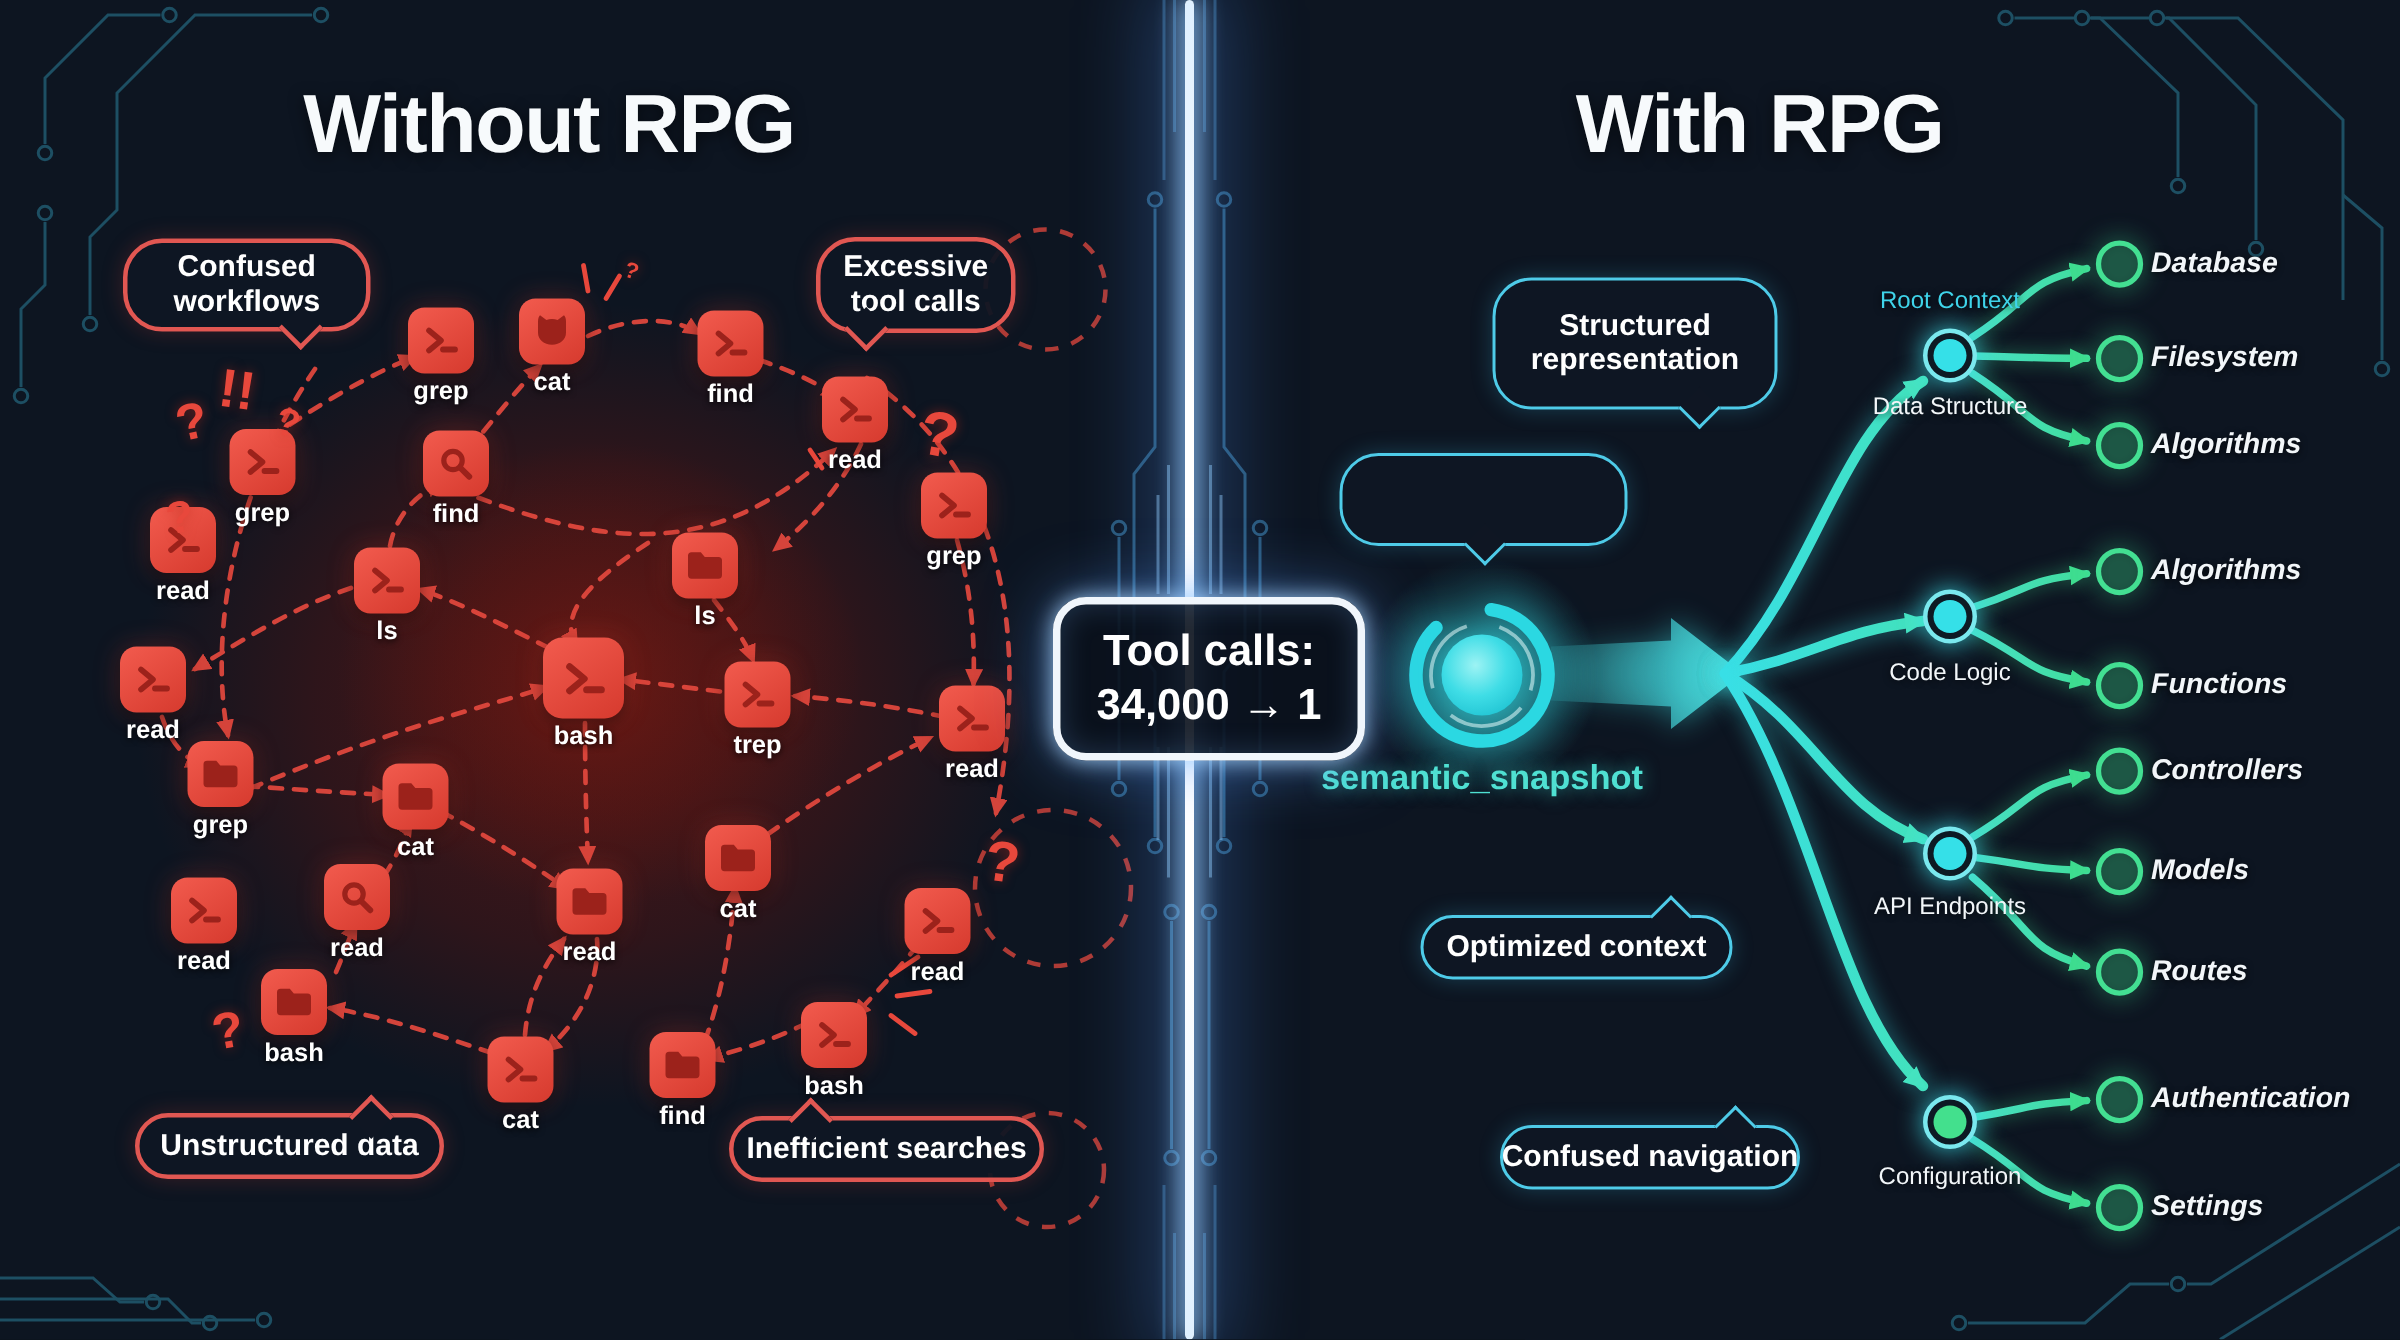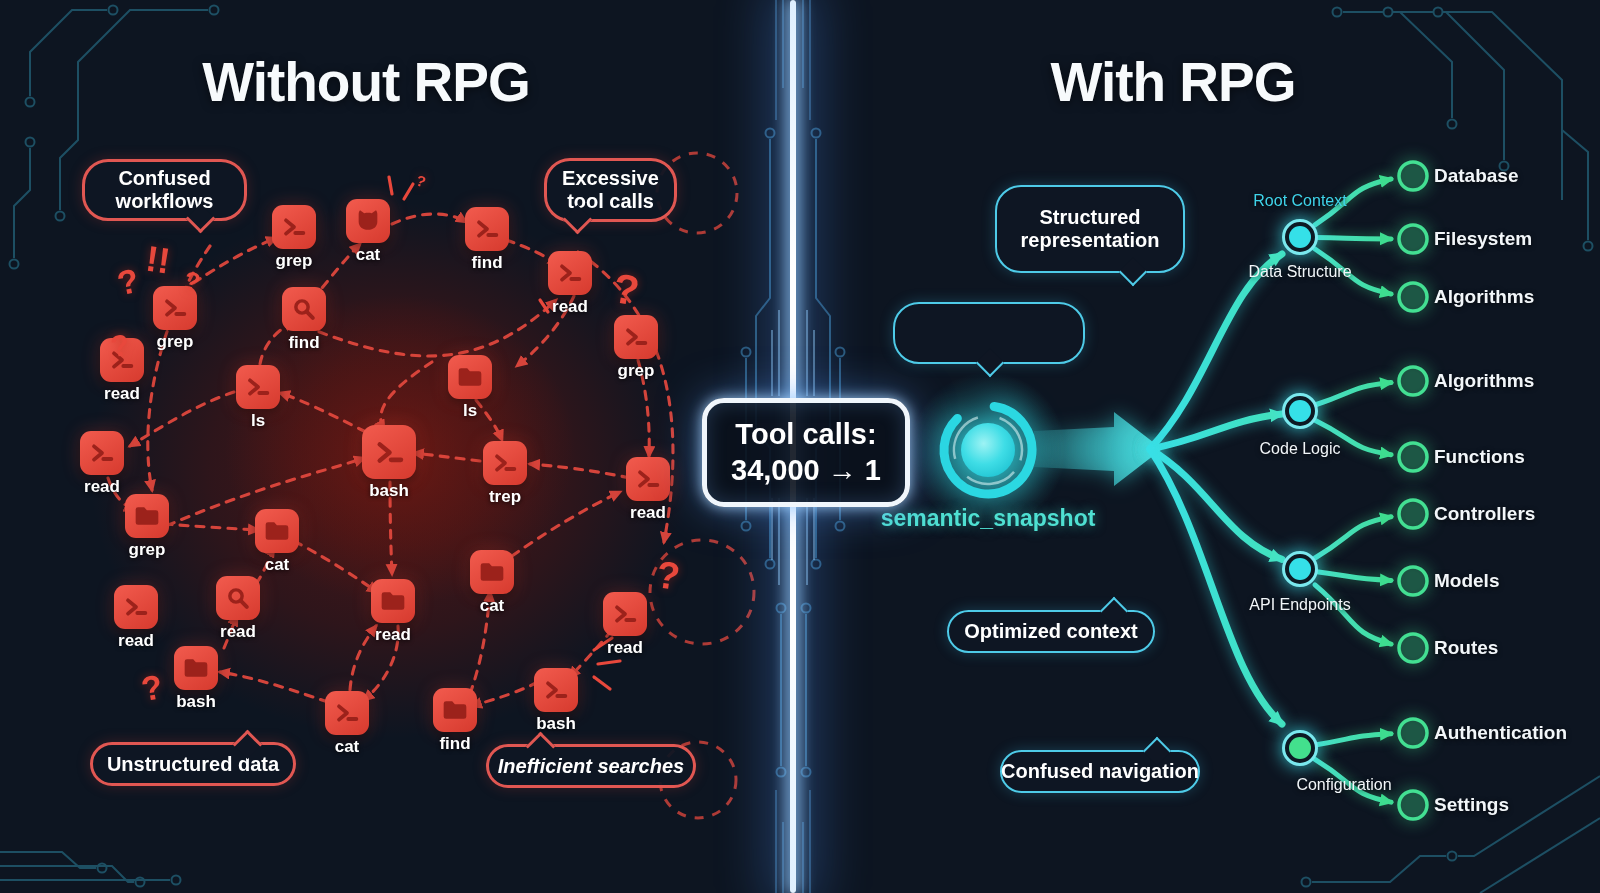--- a/index.html
+++ b/index.html
@@ -31,21 +31,21 @@
          background:linear-gradient(145deg,#f25b4e,#d63a2e);
          box-shadow:0 4px 10px rgba(0,0,0,.4),0 0 18px rgba(230,70,55,.3);}
   .tool-label{position:absolute;z-index:3;width:90px;text-align:center;color:#fff;font-weight:700;
          font-size:17px;text-shadow:0 1px 4px rgba(0,0,0,.8);}
   .mark{position:absolute;z-index:3;color:#e8483c;font-weight:800;
          text-shadow:0 0 8px rgba(190,40,25,.55);transform-origin:center;}
   .hub-label,.hub-top-label{position:absolute;z-index:4;transform:translate(-50%,-50%);
          font-weight:400;font-size:16px;color:#f2f6f9;white-space:nowrap;text-shadow:0 1px 5px rgba(0,0,0,.7);}
   .hub-top-label{color:#3fd4ea;}
   .leaf-label{position:absolute;z-index:4;transform:translateY(-50%);font-weight:700;font-size:19px;
-         color:#f2f6f9;white-space:nowrap;text-shadow:0 1px 5px rgba(0,0,0,.7);}
+         color:#f2f6f9;white-space:nowrap;text-shadow:0 1px 5px rgba(0,0,0,.7);font-style:italic;}
   .node-label{position:absolute;z-index:4;transform:translateX(-50%);font-weight:700;font-size:23px;
          color:#4fe0d2;white-space:nowrap;text-shadow:0 0 12px rgba(60,220,210,.55);}
 </style>
 </head>
 <body>
 
 <div id="stage">
 
   <svg id="scene" width="1600" height="893" viewBox="0 0 1600 893">
     <defs>
@@ -447,21 +447,21 @@
         <span>Confused workflows</span>
       </div>
       <div class="bubble red" style="left: 544px; top: 158px; width: 133px; height: 64px;">
         <div class="tail b" style="left: 16%;"></div>
         <span>Excessive tool calls</span>
       </div>
       <div class="bubble red" style="left: 90px; top: 742px; width: 206px; height: 44px;">
         <div class="tail t" style="left: 72%;"></div>
         <span class="nowrap">Unstructured data</span>
       </div>
-      <div class="bubble red" style="left: 486px; top: 744px; width: 210px; height: 44px; font-style: italic;">
+      <div class="bubble red" style="left: 486px; top: 744px; width: 210px; height: 44px;">
         <div class="tail t" style="left: 20%;"></div>
         <span class="nowrap">Inefficient searches</span>
       </div>
       <div class="bubble cyan" style="left: 995px; top: 185px; width: 190px; height: 88px;">
         <div class="tail b" style="left: 68%;"></div>
         <span>Structured representation</span>
       </div>
       <div class="bubble cyan" style="left: 893px; top: 302px; width: 192px; height: 62px;">
         <div class="tail b" style="left: 45%;"></div>
       </div>
@@ -480,15 +480,15 @@
       <div class="hub-top-label" style="left: 1300px; top: 201px;">Root Context</div>
       <div class="leaf-label" style="left: 1434px; top: 381px;">Algorithms</div>
       <div class="leaf-label" style="left: 1434px; top: 457px;">Functions</div>
       <div class="hub-label" style="left: 1300px; top: 449px;">Code Logic</div>
       <div class="leaf-label" style="left: 1434px; top: 514px;">Controllers</div>
       <div class="leaf-label" style="left: 1434px; top: 581px;">Models</div>
       <div class="leaf-label" style="left: 1434px; top: 648px;">Routes</div>
       <div class="hub-label" style="left: 1300px; top: 605px;">API Endpoints</div>
       <div class="leaf-label" style="left: 1434px; top: 733px;">Authentication</div>
       <div class="leaf-label" style="left: 1434px; top: 805px;">Settings</div>
-      <div class="hub-label" style="left: 1300px; top: 785px; margin-left: 44px;">Configuration</div>
+      <div class="hub-label" style="left: 1300px; top: 785px;">Configuration</div>
     </div>
 </div>
 
 </body></html>

